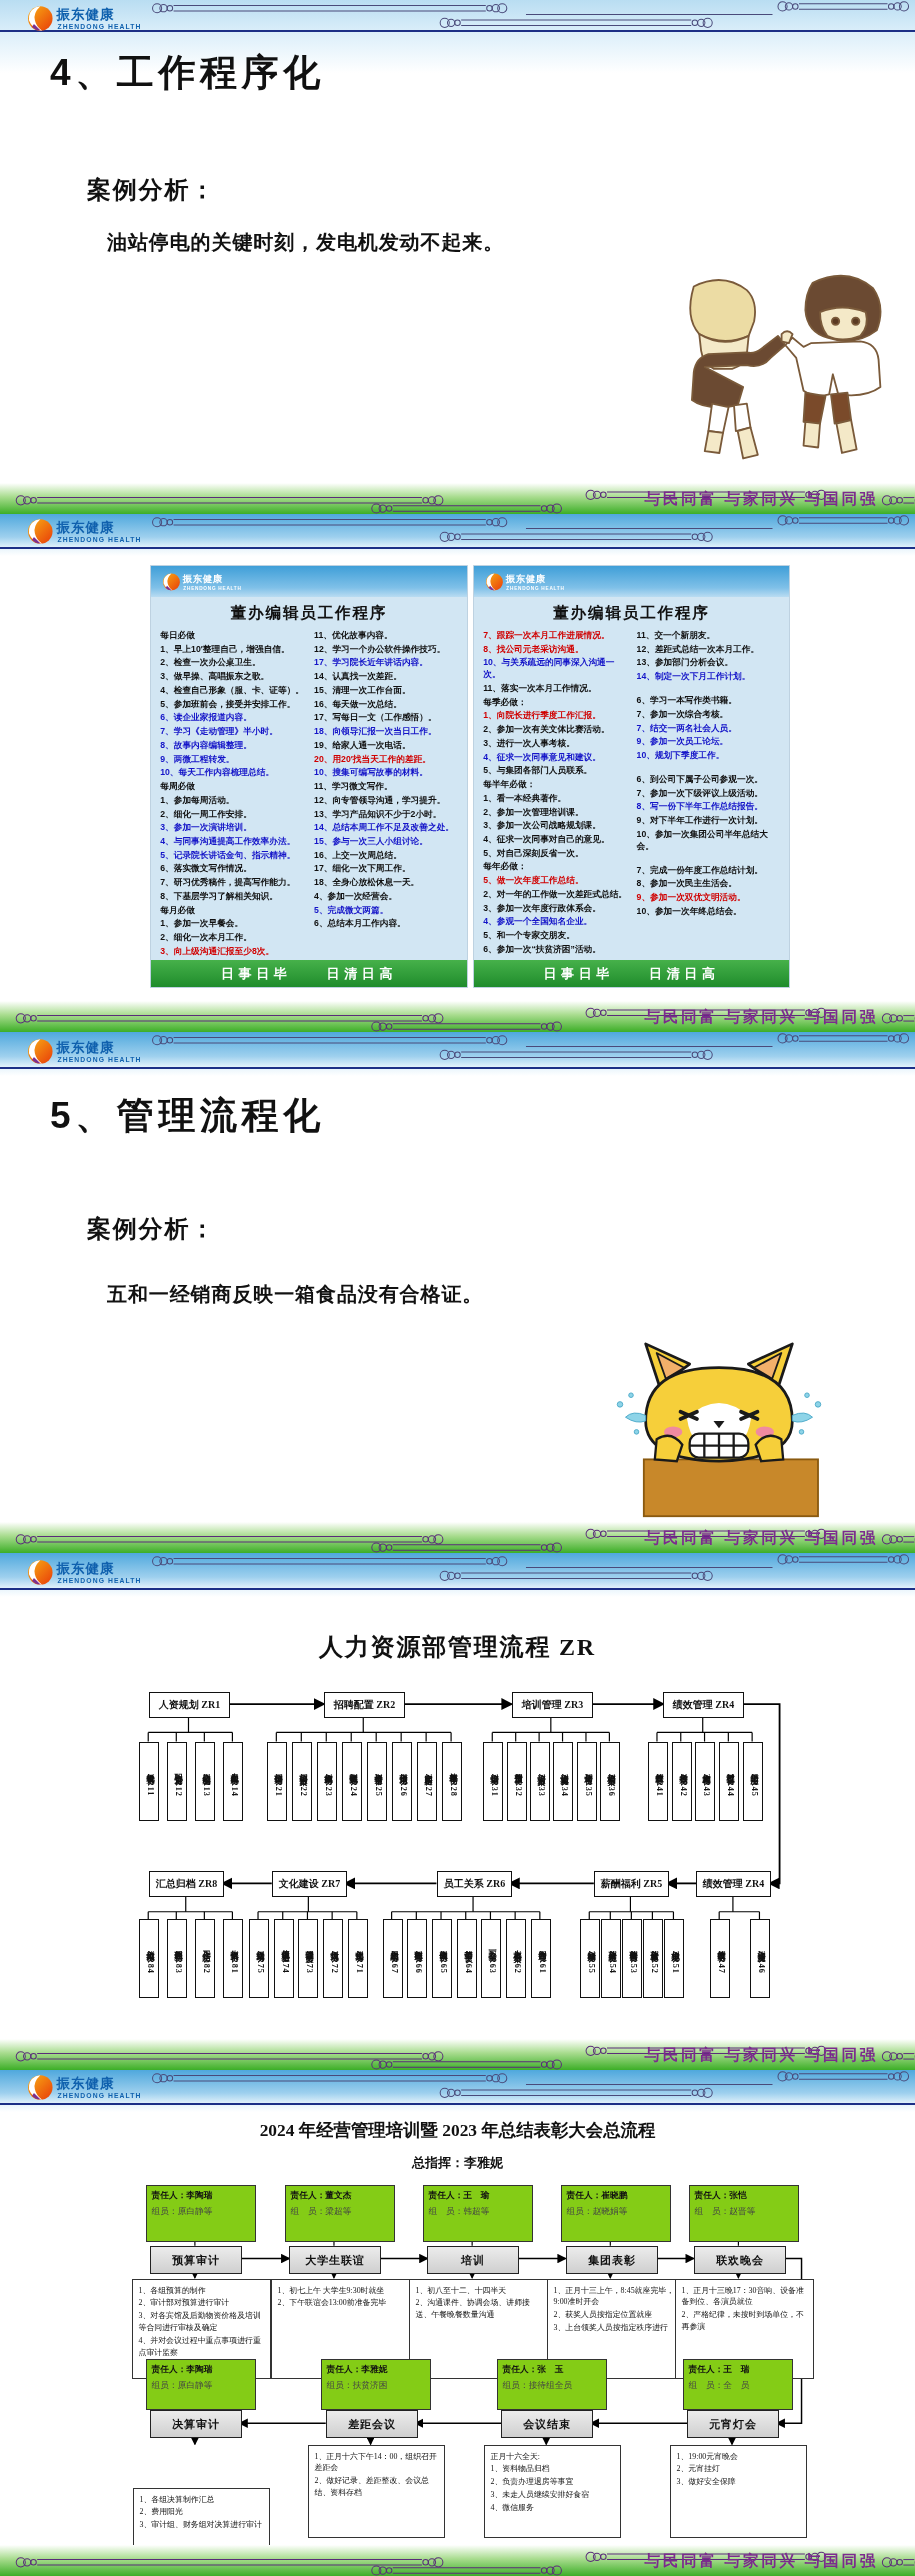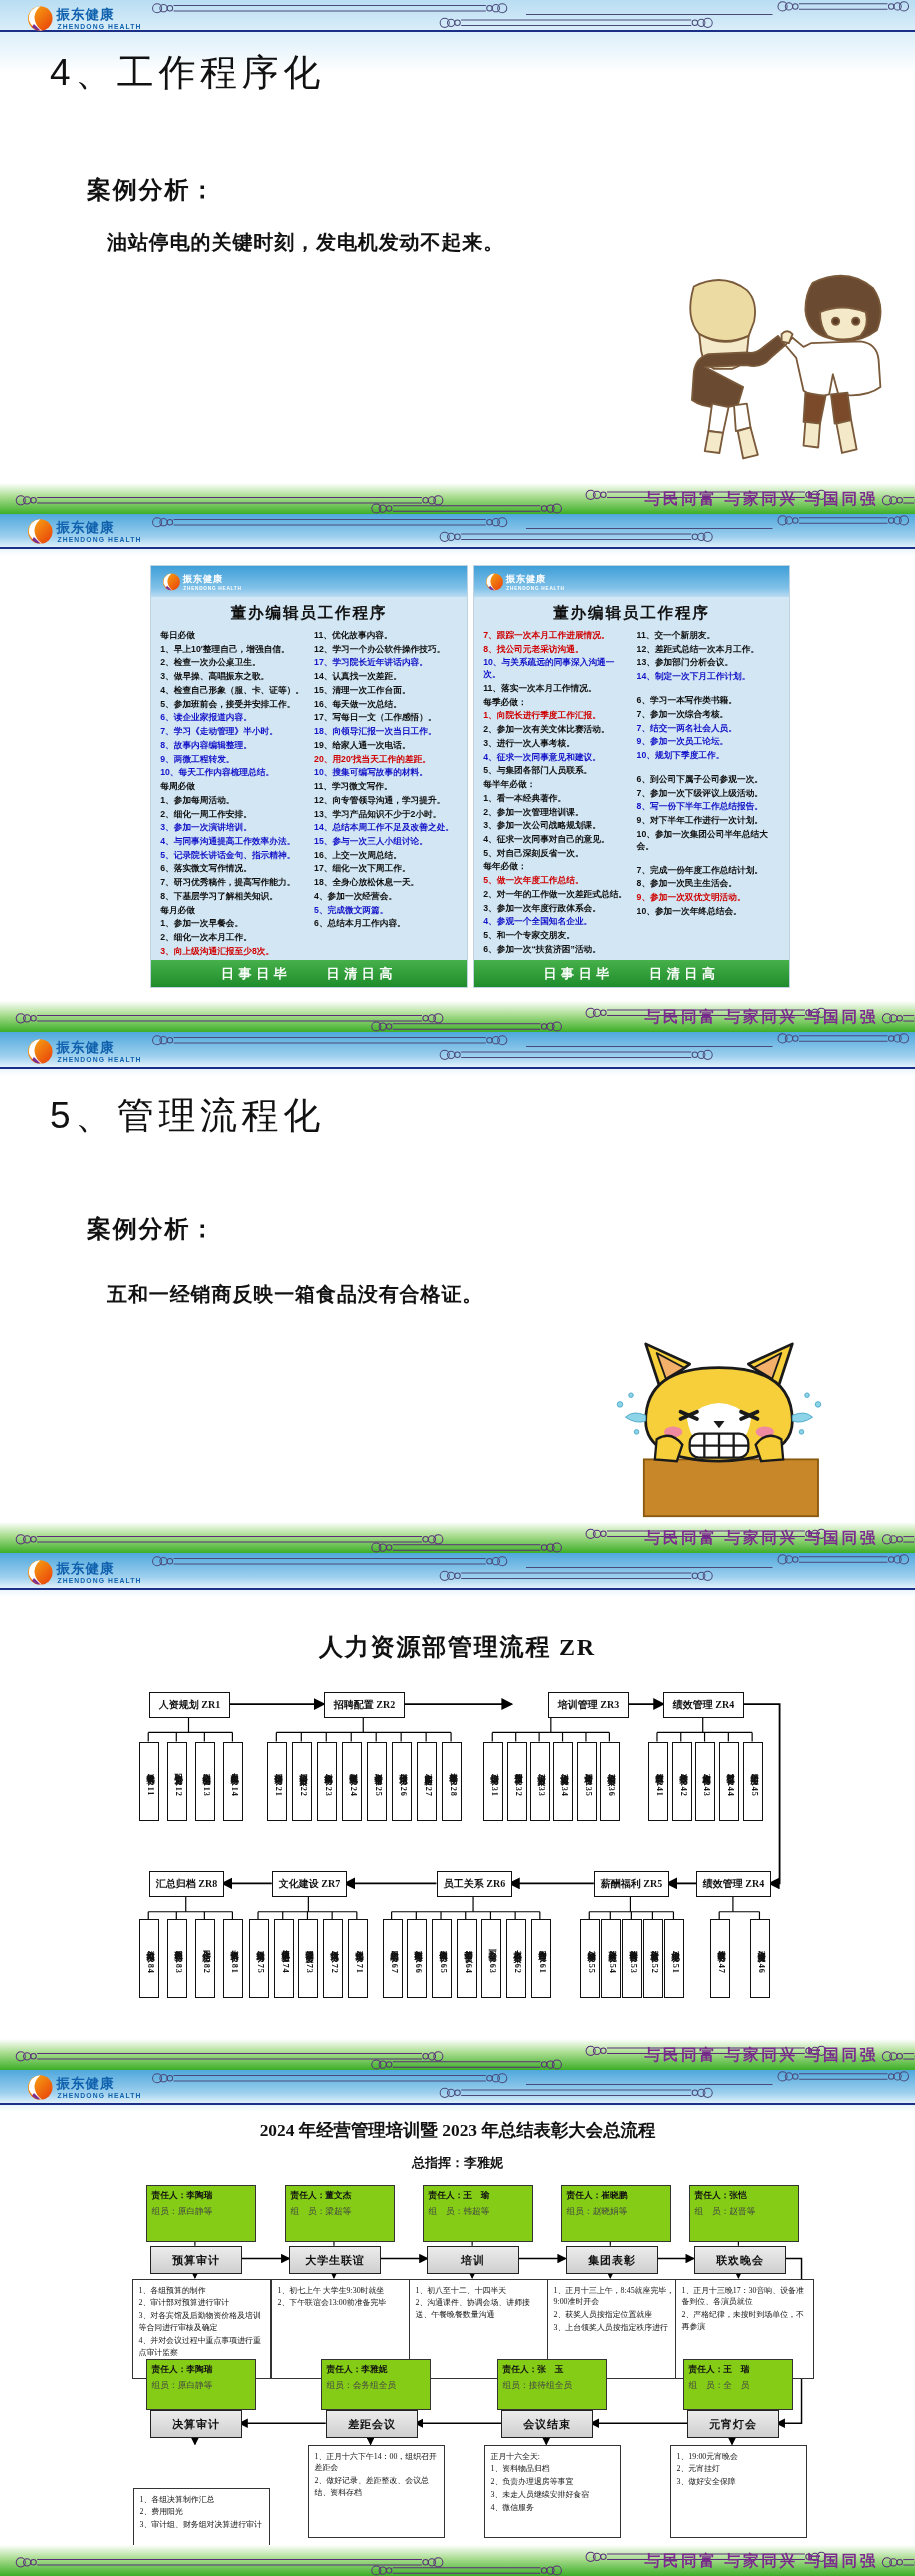--- a/index.html
+++ b/index.html
@@ -10,21 +10,21 @@
   .hdr.light{background:linear-gradient(#b9ddf2 0%,#dceffa 45%,#ffffff 100%);}
   .hdr.strong{background:linear-gradient(#4fa8dd 0%,#9ed0ee 55%,#e9f5fc 82%,#ffffff 100%);}
   .hdr .navline{position:absolute;left:0;right:0;height:1.8px;background:#1c2f86;}
   .ftr{position:absolute;left:0;width:915px;height:31px;
        background:linear-gradient(#ffffff 0%,#a8dc8e 45%,#3cae27 100%);overflow:hidden;}
   .ftr .ftext{position:absolute;right:37px;top:6.4px;font-size:15.6px;font-weight:bold;
        color:#7b2b8d;letter-spacing:2.7px;white-space:nowrap;}
   .deco{position:absolute;left:0;top:0;}
   .logo-slot{position:absolute;display:block;}
   
-  .big-title{position:absolute;font-size:37px;font-weight:normal;color:#111;letter-spacing:4.6px;}
+  .big-title{position:absolute;font-size:37px;font-weight:bold;color:#111;letter-spacing:4.6px;}
   .case-label{position:absolute;font-size:24px;font-weight:bold;color:#111;letter-spacing:1.8px;}
   .case-text{position:absolute;font-size:20px;font-weight:600;color:#111;letter-spacing:0.9px;margin-left:15px;}
   
   .panel{position:absolute;top:566px;height:421px;background:#d2e6f3;
          box-shadow:0 0 0 0.9px #b7cede;}
   .p-hdr{position:absolute;top:0;left:0;right:0;height:31px;
          background:linear-gradient(#3f9fd8 0%,#7fc0e8 70%,#b9dcf2 100%);}
   .p-title{position:absolute;top:37px;left:0;right:0;text-align:center;
            font-size:15.6px;font-weight:bold;color:#111;letter-spacing:1.8px;}
   .p-cols{position:absolute;top:64px;left:9.2px;right:5.5px;bottom:29px;display:flex;gap:6.4px;overflow:hidden;}
@@ -654,21 +654,21 @@
       <div class="vkid" style="left: 223px; top: 189px; height: 77px;">人员配置 ZR14</div>
       <div class="pbox" style="left: 324px; top: 139px; width: 79px; height: 24px;">招聘配置 ZR2</div>
       <div class="vkid" style="left: 267px; top: 189px; height: 77px;">招聘计划 ZR21</div>
       <div class="vkid" style="left: 292px; top: 189px; height: 77px;">招聘方案 ZR22</div>
       <div class="vkid" style="left: 317px; top: 189px; height: 77px;">实施招聘 ZR23</div>
       <div class="vkid" style="left: 342px; top: 189px; height: 77px;">测试甄选 ZR24</div>
       <div class="vkid" style="left: 367px; top: 189px; height: 77px;">资格审查 ZR25</div>
       <div class="vkid" style="left: 392px; top: 189px; height: 77px;">带培试用 ZR26</div>
       <div class="vkid" style="left: 417px; top: 189px; height: 77px;">定岗定薪 ZR27</div>
       <div class="vkid" style="left: 442px; top: 189px; height: 77px;">效果评估 ZR28</div>
-      <div class="pbox" style="left: 512px; top: 139px; width: 79px; height: 24px; margin-left: 36px;">培训管理 ZR3</div>
+      <div class="pbox" style="left: 512px; top: 139px; width: 79px; height: 24px;">培训管理 ZR3</div>
       <div class="vkid" style="left: 483px; top: 189px; height: 77px;">培训计划 ZR31</div>
       <div class="vkid" style="left: 507px; top: 189px; height: 77px;">费用预算 ZR32</div>
       <div class="vkid" style="left: 530px; top: 189px; height: 77px;">培训方案 ZR33</div>
       <div class="vkid" style="left: 553px; top: 189px; height: 77px;">培训实施 ZR34</div>
       <div class="vkid" style="left: 577px; top: 189px; height: 77px;">评估考核 ZR35</div>
       <div class="vkid" style="left: 600px; top: 189px; height: 77px;">培训档案 ZR36</div>
       <div class="pbox" style="left: 663px; top: 139px; width: 79px; height: 24px;">绩效管理 ZR4</div>
       <div class="vkid" style="left: 648px; top: 189px; height: 77px;">绩效目标 ZR41</div>
       <div class="vkid" style="left: 672px; top: 189px; height: 77px;">考核计划 ZR42</div>
       <div class="vkid" style="left: 695px; top: 189px; height: 77px;">实施考核 ZR43</div>
@@ -873,21 +873,21 @@
         <div class="mem">组员：原白静等</div>
       </div>
       <div class="proc" style="left: 150px; top: 340px; width: 90px; height: 26px;">决算审计</div>
       <div class="det" style="left: 133px; top: 375px; width: 124px; height: 82px; margin-top: 43px;">
         <div class="">1、各组决算制作汇总</div>
         <div class="">2、费用阳光</div>
         <div class="">3、审计组、财务组对决算进行审计</div>
       </div>
       <div class="resp" style="left: 321px; top: 289px; width: 99px; height: 42px;">
         <div class="own">责任人：李雅妮</div>
-        <div class="mem">组员：会务组全员</div>
+        <div class="mem">组员：扶贫济困</div>
       </div>
       <div class="proc" style="left: 326px; top: 340px; width: 90px; height: 26px;">差距会议</div>
       <div class="det" style="left: 308px; top: 375px; width: 124px; height: 82px;">
         <div class="">1、正月十六下午14：00，组织召开差距会</div>
         <div class="">2、做好记录、差距整改、会议总结、资料存档</div>
       </div>
       <div class="resp" style="left: 497px; top: 289px; width: 99px; height: 42px;">
         <div class="own">责任人：张　玉</div>
         <div class="mem">组员：接待组全员</div>
       </div>

